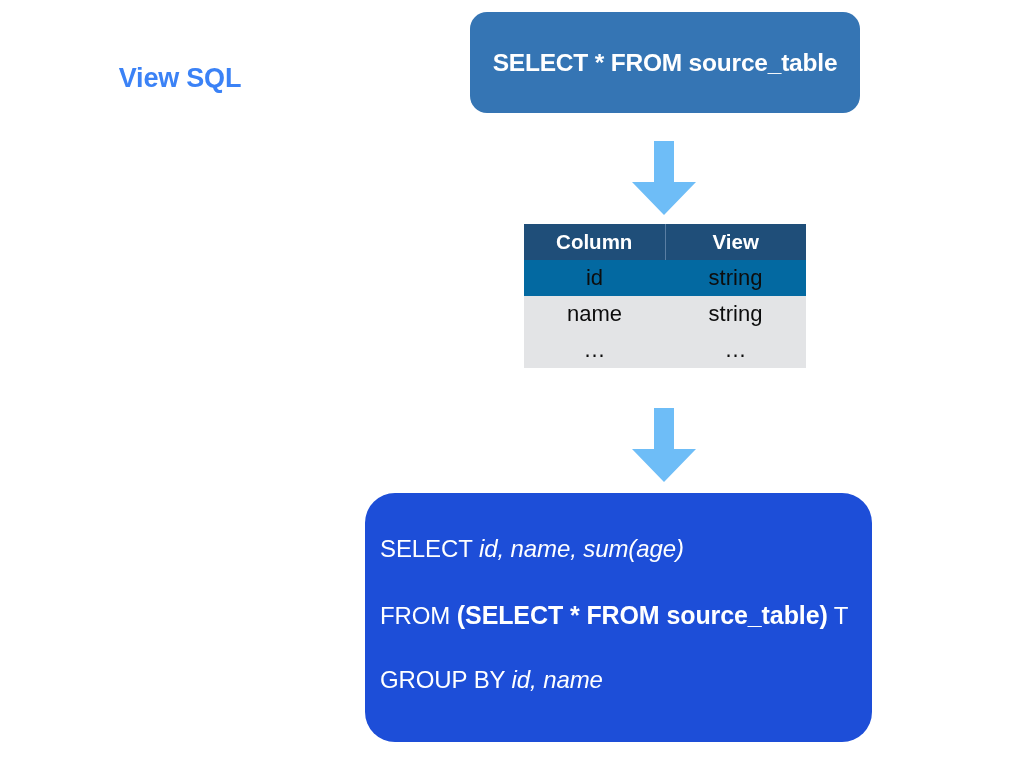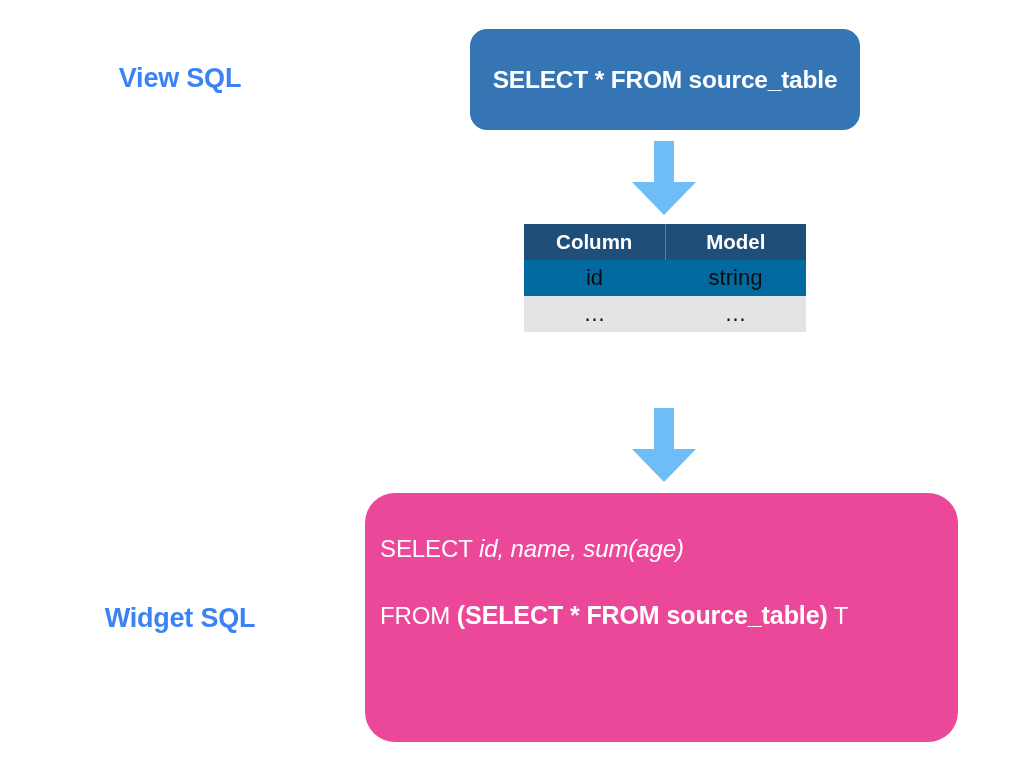--- a/index.html
+++ b/index.html
@@ -38,21 +38,21 @@
     left: 0;
   }
   #label-view-sql   { top: 63px; }
   #label-view-model { top: 299px; }
   #label-widget-sql { top: 603px; }
 
   
   #view-sql-box {
     position: absolute;
     left: 470px;
-    top: 29px;
+    top: 12px;
     width: 390px;
     height: 101px;
     background: #3575B4;
     border-radius: 17px;
     display: flex;
     align-items: center;
     justify-content: center;
   }
   #view-sql-text {
     color: #ffffff;
@@ -105,23 +105,23 @@
   #view-model-table tbody tr.odd-row  td { background: #0369a1; }
   #view-model-table tbody tr.even-row td { background: #E3E4E6; }
   #view-model-table col.c-column { width: 141px; }
   #view-model-table col.c-type   { width: 141px; }
 
   
   #widget-sql-box {
     position: absolute;
     left: 365px;
     top: 493px;
-    width: 593px;
+    width: 507px;
     height: 249px;
-    background: #ec4899;
+    background: #1d4ed8;
     border-radius: 30px;
     padding: 0;
     box-sizing: border-box;
   }
   .sql-line {
     position: absolute;
     left: 15px;
     color: #ffffff;
     font-size: 24px;
     white-space: nowrap;
@@ -134,49 +134,52 @@
   .sql-strong { font-weight: bold; font-size: 25px; text-align: center; }
 </style>
 </head>
 <body>
 
 <div id="diagram">
 
   <div class="row-label" id="label-view-sql">View SQL</div>
 
 
-  <div class="row-label" id="label-widget-sql">Widget SQL</div>
 
   <div id="view-sql-box">
     <span id="view-sql-text">SELECT * FROM source_table</span>
   </div>
 
   <div class="block-arrow" id="arrow-top">
     <svg viewBox="0 0 64 74" xmlns="http://www.w3.org/2000/svg">
       <polygon points="22,0 42,0 42,41 64,41 32,74 0,41 22,41" fill="#6EBDF7"></polygon>
     </svg>
   </div>
 
   <table id="view-model-table">
     <colgroup>
       <col class="c-column">
       <col class="c-type">
     </colgroup>
     <thead>
       <tr>
         <th class="col-head-column">Column</th>
-        <th>Model</th>
+        <th>View</th>
       </tr>
     </thead>
     <tbody>
       <tr class="odd-row">
         <td>id</td>
         <td>string</td>
       </tr>
       <tr class="even-row">
+        <td>name</td>
+        <td>string</td>
+      </tr>
+      <tr class="even-row">
         <td>…</td>
         <td>…</td>
       </tr>
     </tbody>
   </table>
 
   <div class="block-arrow" id="arrow-bottom">
     <svg viewBox="0 0 64 74" xmlns="http://www.w3.org/2000/svg">
       <polygon points="22,0 42,0 42,41 64,41 32,74 0,41 22,41" fill="#6EBDF7"></polygon>
     </svg>
@@ -185,16 +188,19 @@
   <div id="widget-sql-box">
 
     <div class="sql-line" id="sql-line-1">
       <span>SELECT </span><span class="sql-em">id, name, sum(age)</span>
     </div>
 
     <div class="sql-line" id="sql-line-2">
       <span>FROM </span><span class="sql-strong">(SELECT * FROM source_table)</span><span> T</span>
     </div>
 
+    <div class="sql-line" id="sql-line-3">
+      <span>GROUP BY </span><span class="sql-em">id, name</span>
+    </div>
 
   </div>
 
 </div>
 
 </body></html>

